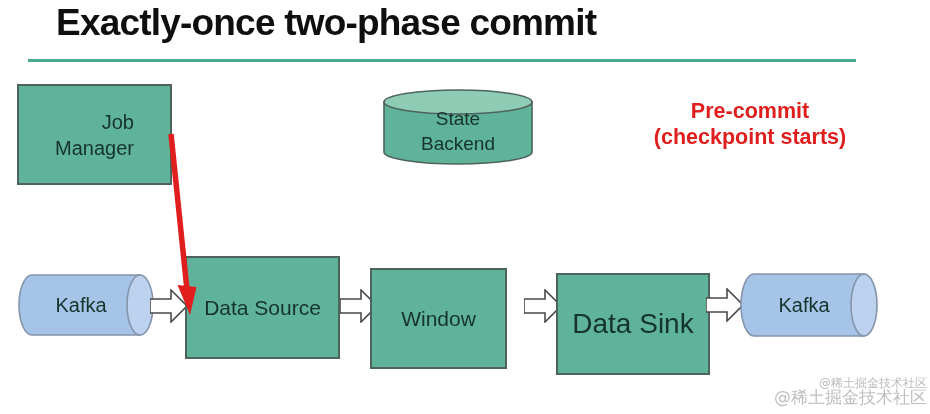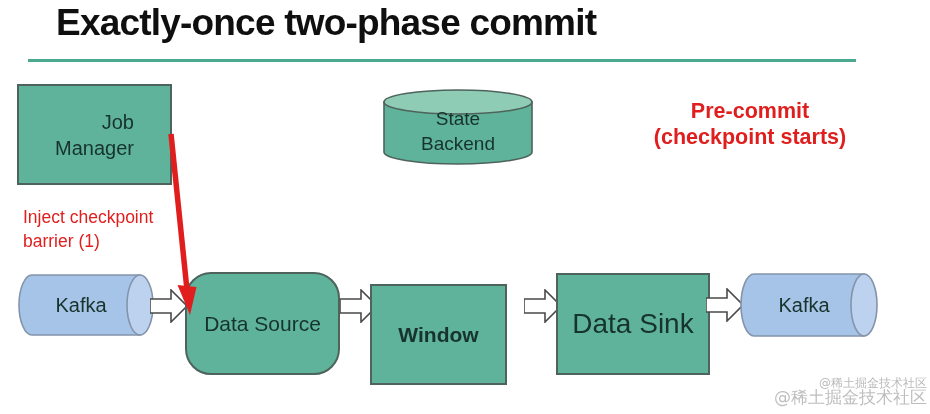--- a/index.html
+++ b/index.html
@@ -82,22 +82,20 @@
 <div class="canvas">
 
   <div class="abs title">Exactly-once two-phase commit</div>
   <div class="abs underline"></div>
 
   <div class="abs node-box" style="left:17px; top:84px; width:155px; height:101px;">
     <div class="node-label" style="font-size:20px;">Job
 Manager</div>
   </div>
 
-  <div class="abs red-note inject-note">Inject checkpoint
-barrier (1)</div>
 
   <div class="abs red-note precommit-note">Pre-commit
 (checkpoint starts)</div>
 
   <div class="abs cyl-wrap" style="left:382px; top:88px; width:152px; height:78px;">
     <svg width="152" height="78" viewBox="0 0 152 78">
       <path d="M2,14 L2,64 A74,12 0 0 0 150,64 L150,14 Z" style="fill:var(--green-fill); stroke:var(--box-border); stroke-width:1.6;"></path>
       <ellipse cx="76" cy="14" rx="74" ry="12" style="fill:var(--green-top); stroke:var(--box-border); stroke-width:1.6;"></ellipse>
     </svg>
     <div class="cyl-label" style="font-size:19px; padding-top:10px;">State
@@ -111,31 +109,31 @@
     </svg>
     <div class="cyl-label" style="font-size:20px; padding-right:14px;">Kafka</div>
   </div>
 
   <div class="abs" style="left:150px; top:289px;">
     <svg width="38" height="34" viewBox="0 0 38 34">
       <polygon points="0,10 21,10 21,1 37,17 21,33 21,24 0,24" style="fill:#ffffff; stroke:var(--arrow-outline); stroke-width:1.6;"></polygon>
     </svg>
   </div>
 
-  <div class="abs node-box" style="left:185px; top:272px; width:155px; height:103px;border-radius:26px;">
+  <div class="abs node-box" style="left:185px; top:256px; width:155px; height:103px;">
     <div class="node-label" style="font-size:21px;">Data Source</div>
   </div>
 
   <div class="abs" style="left:340px; top:289px;">
     <svg width="38" height="34" viewBox="0 0 38 34">
       <polygon points="0,10 21,10 21,1 37,17 21,33 21,24 0,24" style="fill:#ffffff; stroke:var(--arrow-outline); stroke-width:1.6;"></polygon>
     </svg>
   </div>
 
-  <div class="abs node-box" style="left:370px; top:284px; width:137px; height:101px;font-weight:bold;">
+  <div class="abs node-box" style="left:370px; top:268px; width:137px; height:101px;">
     <div class="node-label" style="font-size:21px;">Window</div>
   </div>
 
   <div class="abs" style="left:524px; top:289px;">
     <svg width="38" height="34" viewBox="0 0 38 34">
       <polygon points="0,10 21,10 21,1 37,17 21,33 21,24 0,24" style="fill:#ffffff; stroke:var(--arrow-outline); stroke-width:1.6;"></polygon>
     </svg>
   </div>
 
   <div class="abs node-box" style="left:556px; top:273px; width:154px; height:102px;">

